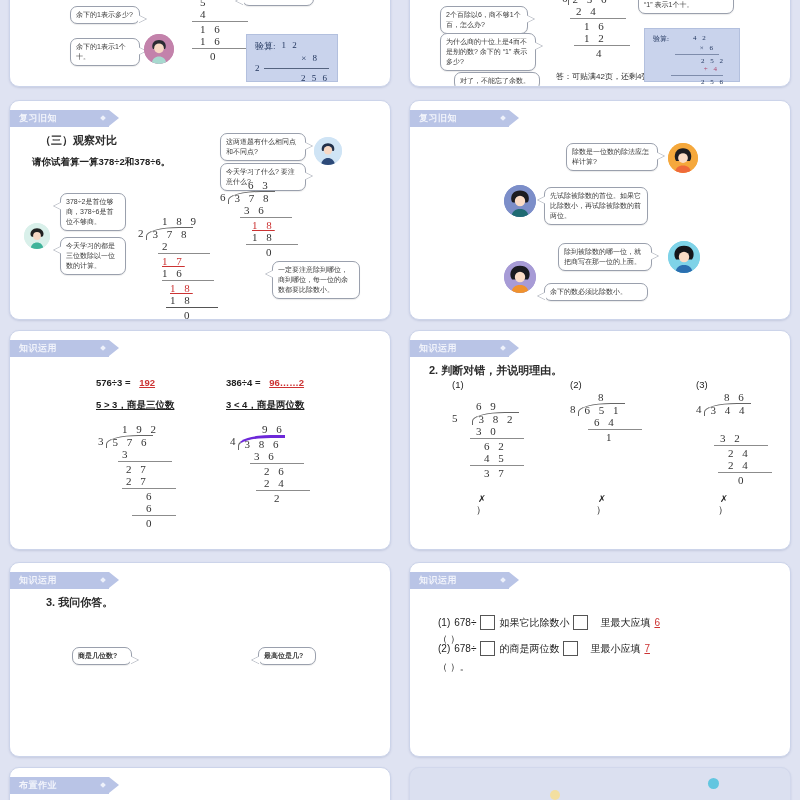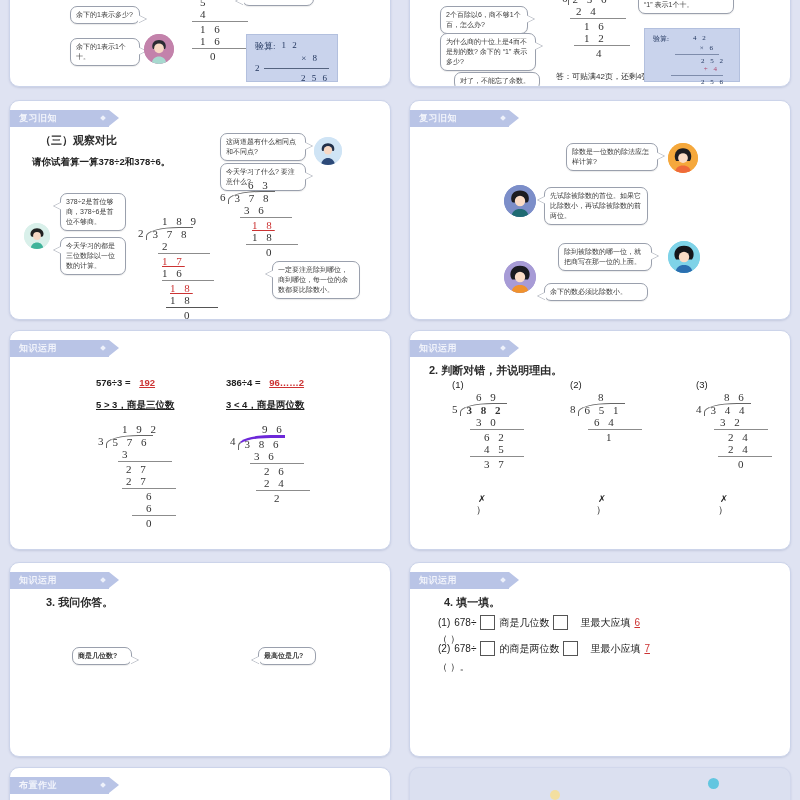--- a/index.html
+++ b/index.html
@@ -367,24 +367,24 @@
       <div class="slide">
         <div class="tag">
           <span>知识运用</span>
             <span class="dot"></span>
         </div>
         <div class="body">
           <div class="heading" style="margin-left:3px;">2. 判断对错，并说明理由。</div>
 
           <div class="txt" style="left:42px;top:48px;">(1)</div>
           <div class="ld" style="left:42px;top:60px;">
-            <div class="num" style="padding-left:24px;">6 9</div>
+            <div class="num" style="padding-left:24px;margin-top:9px;">6 9</div>
             <div style="display:flex;">
                 <span>5</span>
-              <span class="num" style="border-left:1.2px solid #666;border-top:1px solid #666;border-radius:70% 0 0 0;padding:0 3px 0 6px;margin-left:2px;font-weight:bold;">3 8 2</span>
+              <span class="num" style="border-left:1.2px solid #666;border-top:1px solid #666;border-radius:70% 0 0 0;padding:0 3px 0 6px;margin-left:14px;">3 8 2</span>
               </div>
             <div class="num" style="padding-left:24px;">3 0</div>
             <div class="line" style="width:54px;margin:1px 0 1px 18px;"></div>
             <div class="num" style="padding-left:32px;">6 2</div>
             <div class="num" style="padding-left:32px;">4 5</div>
             <div class="line" style="width:54px;margin:1px 0 1px 18px;"></div>
             <div class="num" style="padding-left:32px;">3 7</div>
           </div>
           <div class="txt xmark" style="left:68px;top:162px;">✗</div>
           <div class="txt" style="left:66px;top:172px;font-size:10px;">）</div>
@@ -403,21 +403,21 @@
           <div class="txt xmark" style="left:188px;top:162px;">✗</div>
           <div class="txt" style="left:186px;top:172px;font-size:10px;">）</div>
 
           <div class="txt" style="left:286px;top:48px;">(3)</div>
           <div class="ld" style="left:286px;top:60px;">
             <div class="num" style="padding-left:28px;">8 6</div>
             <div style="display:flex;">
                 <span>4</span>
               <span class="num" style="border-left:1.2px solid #666;border-top:1px solid #666;border-radius:70% 0 0 0;padding:0 3px 0 6px;margin-left:2px;">3 4 4</span>
               </div>
-            <div class="num" style="padding-left:24px;">3 2</div>
+            <div class="num" style="padding-left:24px;margin-top:16px;">3 2</div>
             <div class="line" style="width:54px;margin:1px 0 1px 18px;"></div>
             <div class="num" style="padding-left:32px;">2 4</div>
             <div class="num" style="padding-left:32px;">2 4</div>
             <div class="line" style="width:54px;margin:1px 0 1px 22px;"></div>
             <div class="num" style="padding-left:42px;">0</div>
           </div>
           <div class="txt xmark" style="left:310px;top:162px;">✗</div>
           <div class="txt" style="left:308px;top:172px;font-size:10px;">）</div>
         </div>
       </div>
@@ -441,27 +441,26 @@
       </div>
     </div>
 
     <div class="cell" style="height:205px;">
       <div class="slide">
         <div class="tag">
           <span>知识运用</span>
             <span class="dot"></span>
         </div>
         <div class="body">
-          <div class="heading" style="margin-left:18px;">4. 填一填。</div>
 
           <div class="txt" style="left:28px;top:52px;display:flex;align-items:center;gap:4px;font-size:10px;">
             <span>(1)</span>
             <span>678÷</span>
             <span class="sq"></span>
-            <span>商是几位数</span>
+            <span>如果它比除数小</span>
             <span class="sq"></span>
             <span style="margin-left:8px;">里最大应填</span>
             <span class="red">6</span>
           </div>
 
           <div class="txt small" style="left:28px;top:70px;">（    ）</div>
 
           <div class="txt" style="left:28px;top:78px;display:flex;align-items:center;gap:4px;font-size:10px;">
             <span>(2)</span>
             <span>678÷</span>

